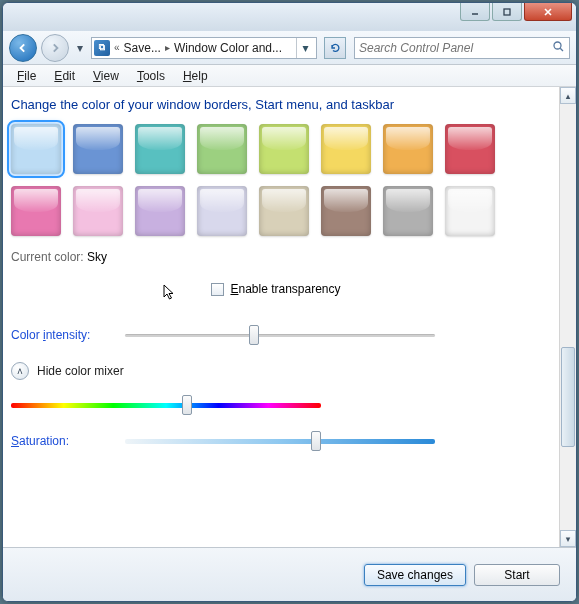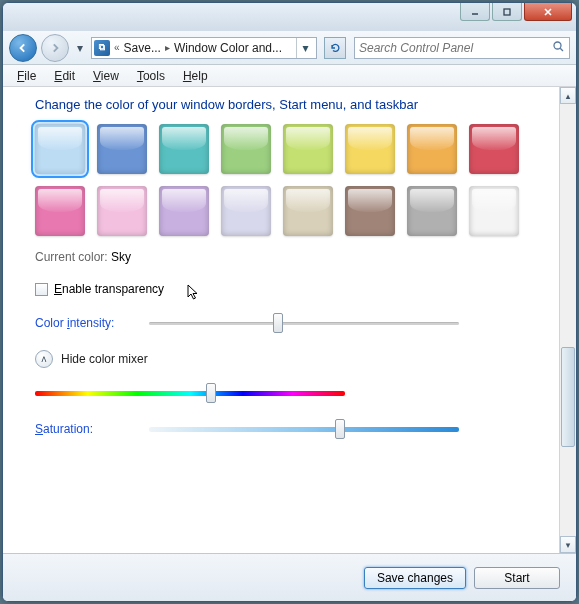--- a/index.html
+++ b/index.html
@@ -24,52 +24,52 @@
 .refresh { background:linear-gradient(#e8f0f8,#d0dce8); border:1px solid #8ab; margin-left:3px; width:22px; height:22px; display:flex;align-items:center;justify-content:center;}
 .searchbox { width: 216px; height: 22px; border: 1px solid #a0b0c0; background: #fff; margin-left: 4px; display: flex; align-items: center; padding: 0 4px; }
 .searchbox input { border: none; outline: none; flex: 1; font-style: italic; color: #888; font-size:12px; }
 .searchbox .sicon { color:#5a7aa0; }
 
 .menubar { height: 22px; background: linear-gradient(#f8fafc,#eef2f6); border-bottom: 1px solid #d0d4d8; display:flex; align-items:center; padding: 0 6px; gap: 2px; }
 .menuitem { padding: 2px 8px; color: #222; }
 .menuitem u { text-decoration: underline; }
 
 .content-wrap { flex:1; display:flex; overflow:hidden; }
-.content { flex:1; padding: 10px 18px 4px 32px; overflow-y:auto; position:relative; }
+.content { flex:1; padding: 10px 18px 4px 8px; overflow-y:auto; position:relative; }
 .scrollbar { width:17px; background:#f0f0f0; border-left:1px solid #d4d4d4; position:relative; }
 .sb-btn { height:17px; background:linear-gradient(#fafcfe,#e4ecf2); border:1px solid #b0c0d0; display:flex;align-items:center;justify-content:center;color:#456;font-size:9px;}
 .sb-thumb { position:absolute; left:1px; right:1px; top:260px; height:100px; background:linear-gradient(90deg,#e8f0f6,#c8d8e4); border:1px solid #a0b4c8; border-radius:2px; }
 
 h1.head { color: #003399; font-size: 13px; font-weight: normal; margin-bottom: 12px; }
 
 .swatch-grid { display: flex; flex-wrap: wrap; gap: 12px 12px; margin-bottom: 14px; max-width: 520px; }
 .swatch { width: 50px; height: 50px; border-radius: 4px; position: relative; box-shadow: inset 0 0 6px rgba(0,0,0,.25), 0 1px 2px rgba(0,0,0,.15); cursor:pointer; }
 .swatch.selected { outline: 2px solid #3399ff; outline-offset: 2px; box-shadow: 0 0 6px #66b3ff, inset 0 0 6px rgba(0,0,0,.2); }
 .swatch::before { content:""; position:absolute; top:3px; left:3px; right:3px; height:45%; border-radius:3px 3px 40% 40%; background:linear-gradient(rgba(255,255,255,.75),rgba(255,255,255,.05)); }
 
 .curcolor { color:#666; margin: 8px 0 18px 0; }
 .curcolor .val { color:#000000; }
 
-.chk-row { display:flex; align-items:center; gap:6px; margin-bottom: 18px; position:relative; }
+.chk-row { display:flex; align-items:center; gap:6px; margin-bottom: 30px; position:relative;justify-content:center; }
 .chkbox { width:13px; height:13px; border:1px solid #8a9aaa; background:linear-gradient(#fff,#e8eef4); }
 .cursor { position:absolute; left:152px; top:2px; }
 
 .slider-row { display:flex; align-items:center; gap:8px; margin-bottom: 18px; }
 .slider-row .lbl { width:106px; color:#1d4ed8; }
 .slider-track { position:relative; flex:1; max-width:310px; height:18px; display:flex; align-items:center; }
 .track-line { position:absolute; left:0; right:0; top:8px; height:3px; background:#d0d0d0; border-top:1px solid #b8b8b8; border-radius:2px; }
 .thumb { position:absolute; width:10px; height:20px; background:linear-gradient(#fcfcfc,#e0e4e8); border:1px solid #8a9aaa; border-radius:2px; top:-1px; }
 
 .mixer-toggle { display:flex; align-items:center; gap:8px; margin: 6px 0 16px 0; color:#222; }
 .mixer-btn { width:18px; height:18px; border-radius:50%; border:1px solid #9ab; background:radial-gradient(circle at 35% 30%,#fff,#dde6ee); display:flex;align-items:center;justify-content:center; font-size:10px; color:#345; }
 
 .hue-track { position:absolute; left:0; right:0; top:7px; height:5px; background: linear-gradient(90deg, #f00, #ff0 17%, #0f0 33%, #0ff 50%, #00f 67%, #f0f 83%, #f00); border-radius:2px; }
 .sat-track { position:absolute; left:0; right:0; top:7px; height:5px; background: linear-gradient(90deg, #eef4f8, #8ec8f0, #2a8ad8); border-radius:2px; }
 
-.footer { height: 48px; background: linear-gradient(#f2f6fa,#e2eaf2); border-top: 1px solid #c0c8d0; display:flex; align-items:center; justify-content:flex-end; padding: 0 16px; gap: 8px; }
+.footer { height: 54px; background: linear-gradient(#f2f6fa,#e2eaf2); border-top: 1px solid #c0c8d0; display:flex; align-items:center; justify-content:flex-end; padding: 0 16px; gap: 8px; }
 .btn { min-width: 86px; height: 22px; border: 1px solid #8a9aaa; border-radius: 3px; background: linear-gradient(#fdfdfd,#e6eaee); padding: 0 12px; display:flex;align-items:center;justify-content:center; }
 .btn.default { border-color:#3a80c0; box-shadow: 0 0 3px #66a3e0; background:linear-gradient(#f8fbff,#d8e8f6); }
 </style>
 </head>
 <body>
 
 <div class="window">
 
   <div class="titlebar">
     <div class="tb-btn">

